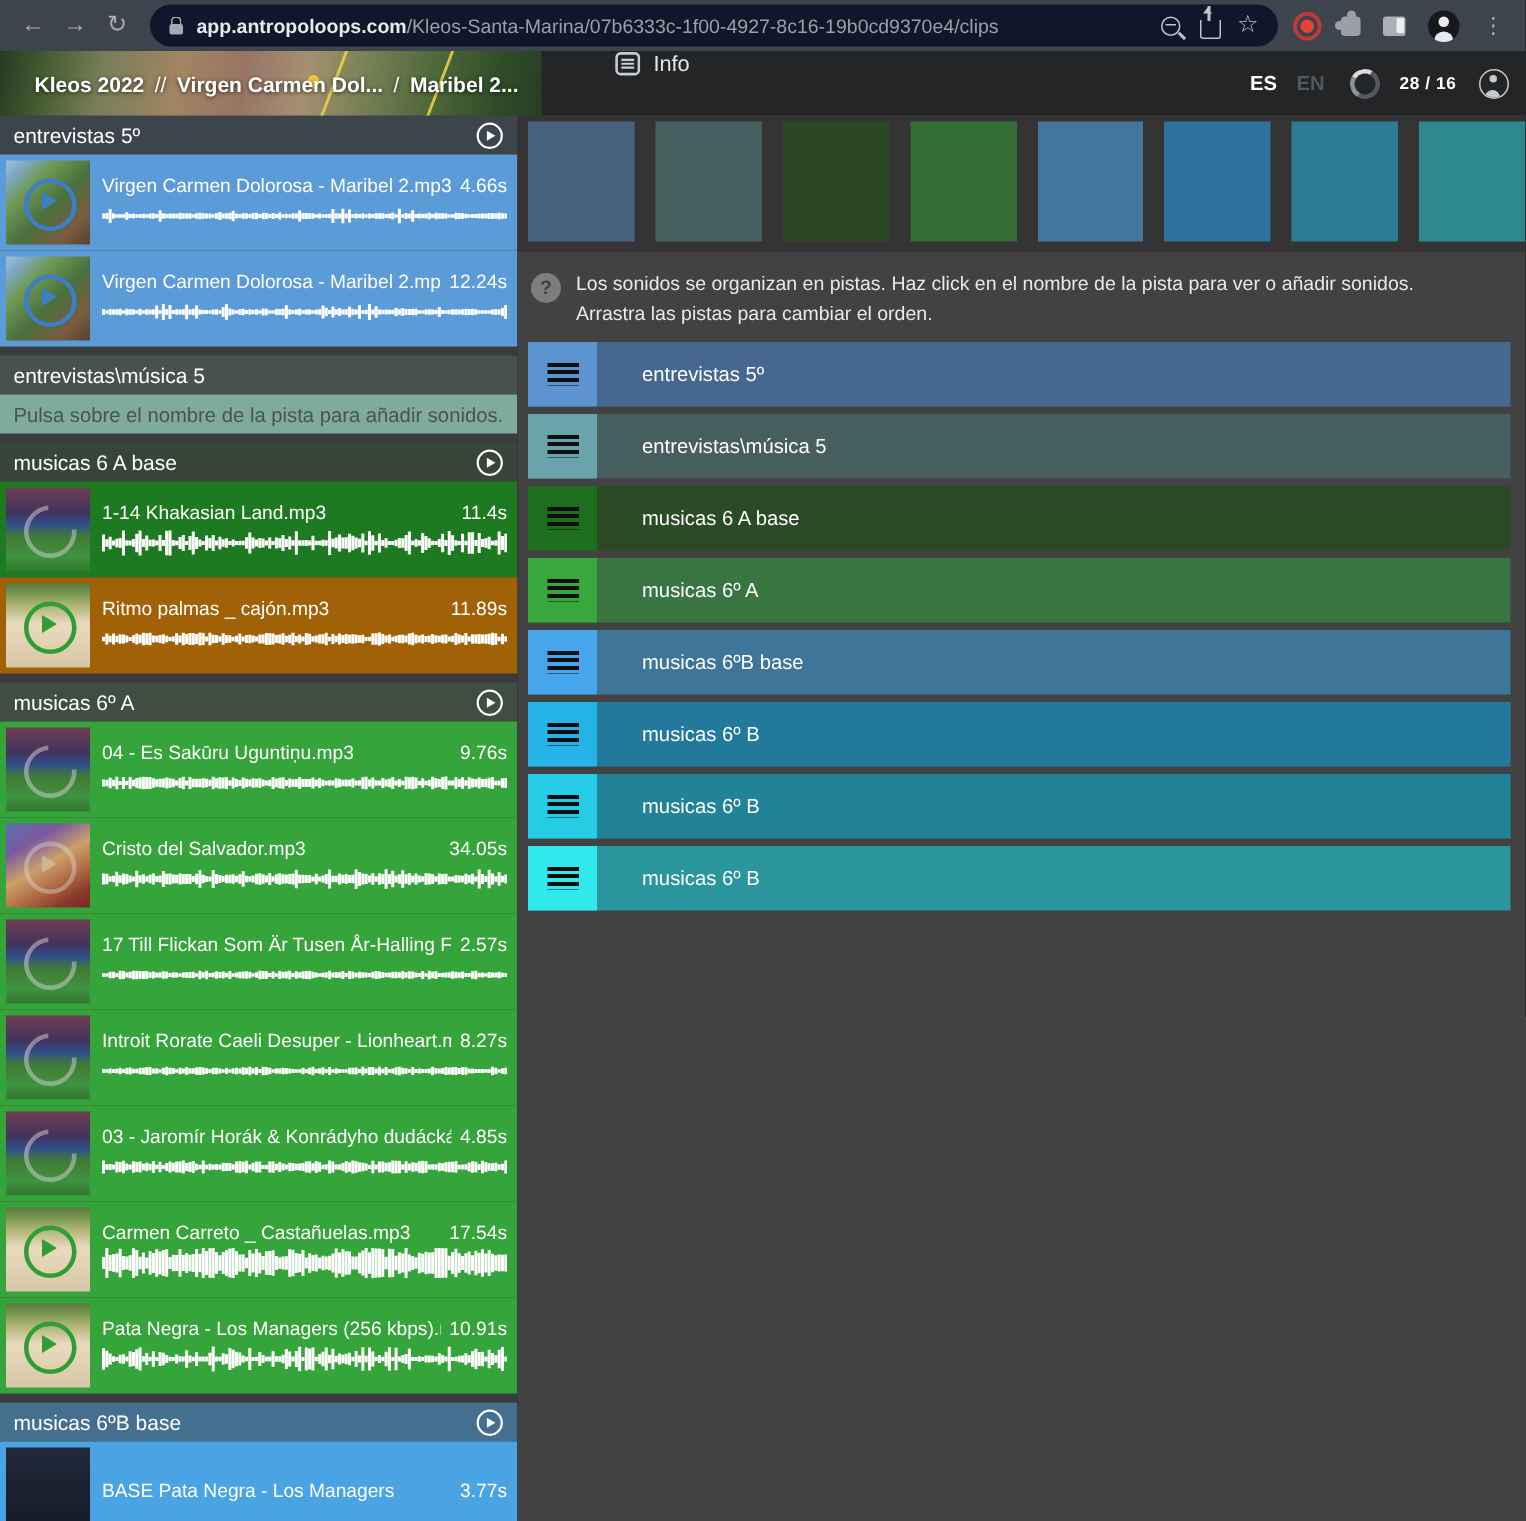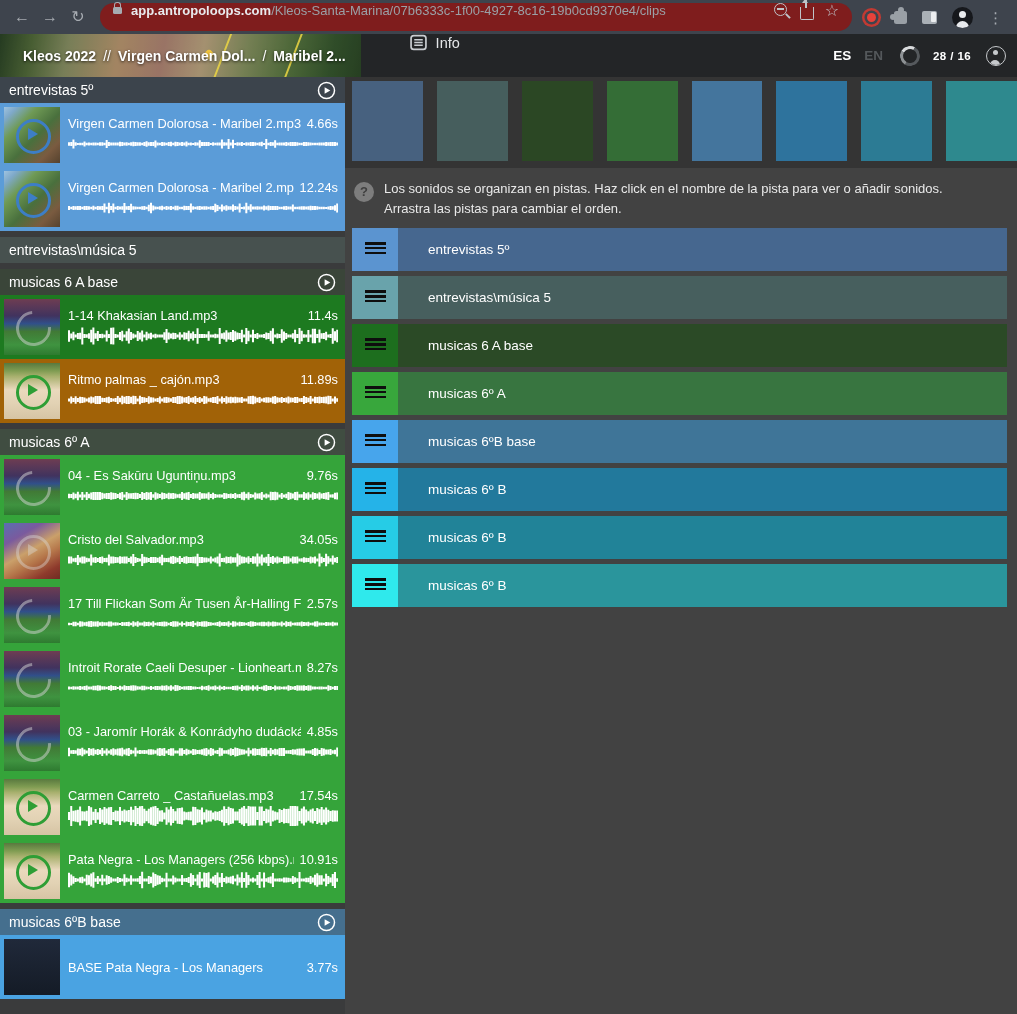--- a/index.html
+++ b/index.html
@@ -15,21 +15,21 @@
   .favicon{width:15px;height:15px;border-radius:50%;flex:none;
            background:radial-gradient(circle at 62% 35%,#f2923a 0 20%,#ee5a33 21% 55%,#d92b28 56% 100%);}
   .tabtitle{flex:1;margin-left:9px;font-size:12.5px;color:#e8eaed;white-space:nowrap;overflow:hidden;}
   .tabclose{color:#9aa0a6;font-size:15px;padding:0 4px;}
   .newtab{color:#c0c4c9;font-size:20px;height:38px;display:flex;align-items:center;padding:0 0 2px 16px;}
   .tabchev{margin-left:auto;margin-right:20px;align-self:center;width:9px;height:9px;
            border-right:2px solid #9aa0a6;border-bottom:2px solid #9aa0a6;transform:rotate(45deg) translate(-2px,-2px);}
 
   .toolbar{height:34px;background:#3e444d;display:flex;align-items:center;padding:0 8px;flex:none;}
   .tbtn{color:#a6abb1;font-size:16px;width:28px;text-align:center;line-height:1;}
-  .omnibox{flex:1;height:28px;background:#7f1d1d;border-radius:14px;display:flex;align-items:flex-start;
+  .omnibox{flex:1;height:28px;background:#0f172a;border-radius:14px;display:flex;align-items:center;
            padding:0 13px;margin:0 8px;gap:9px;min-width:0;}
   .lock{width:9px;height:7px;background:#a6abb1;border-radius:1.5px;position:relative;margin-top:4px;flex:none;}
   .lock::before{content:"";position:absolute;top:-5px;left:1.2px;width:5px;height:5px;
                 border:1.6px solid #a6abb1;border-bottom:none;border-radius:3px 3px 0 0;}
   .url{font-size:13px;white-space:nowrap;overflow:hidden;flex:1;min-width:0;}
   .url .domain{color:#e8eaed;font-weight:700;}
   .url .path{color:#9aa0a6;}
   .zoomout{width:11px;height:11px;border:1.8px solid #bfc4c9;border-radius:50%;position:relative;flex:none;margin-right:2px;}
   .zoomout::before{content:"";position:absolute;top:4px;left:2px;right:2px;height:1.8px;background:#bfc4c9;}
   .zoomout::after{content:"";position:absolute;width:6px;height:1.8px;background:#bfc4c9;transform:rotate(45deg);right:-5px;bottom:-2px;}
@@ -245,20 +245,21 @@
                   <path d="M1.0 8.0L1.0 12.0M3.2 8.8L3.2 11.2M5.4 8.0L5.4 12.0M7.6 8.2L7.6 11.8M9.8 8.1L9.8 11.9M12.0 7.9L12.0 12.1M14.2 8.8L14.2 11.2M16.4 7.9L16.4 12.1M18.6 8.1L18.6 11.9M20.8 8.2L20.8 11.8M23.0 8.8L23.0 11.2M25.2 7.8L25.2 12.2M27.4 8.8L27.4 11.2M29.6 8.1L29.6 11.9M31.8 8.3L31.8 11.7M34.0 8.1L34.0 11.9M36.2 5.6L36.2 14.4M38.4 8.8L38.4 11.2M40.6 4.7L40.6 15.3M42.8 8.0L42.8 12.0M45.0 5.4L45.0 14.6M47.2 8.7L47.2 11.3M49.4 8.1L49.4 11.9M51.6 8.4L51.6 11.6M53.8 8.2L53.8 11.8M56.0 5.1L56.0 14.9M58.2 8.3L58.2 11.7M60.4 7.9L60.4 12.1M62.6 5.7L62.6 14.3M64.8 8.3L64.8 11.7M67.0 8.6L67.0 11.4M69.2 8.7L69.2 11.3M71.4 8.8L71.4 11.2M73.6 8.3L73.6 11.7M75.8 8.1L75.8 11.9M78.0 8.8L78.0 11.2M80.2 6.7L80.2 13.3M82.4 4.8L82.4 15.2M84.6 7.6L84.6 12.4M86.8 8.4L86.8 11.6M89.0 8.8L89.0 11.2M91.2 8.2L91.2 11.8M93.4 7.8L93.4 12.2M95.6 8.7L95.6 11.3M97.8 8.1L97.8 11.9M100.0 8.5L100.0 11.5M102.2 8.1L102.2 11.9M104.4 8.8L104.4 11.2M106.6 7.7L106.6 12.3M108.8 7.8L108.8 12.2M111.0 8.8L111.0 11.2M113.2 8.8L113.2 11.2M115.4 7.8L115.4 12.2M117.6 8.0L117.6 12.0M119.8 7.9L119.8 12.1M122.0 5.5L122.0 14.5M124.2 8.2L124.2 11.8M126.4 8.7L126.4 11.3M128.6 8.3L128.6 11.7M130.8 7.9L130.8 12.1M133.0 8.6L133.0 11.4M135.2 8.3L135.2 11.7M137.4 8.2L137.4 11.8M139.6 8.8L139.6 11.2M141.8 8.3L141.8 11.7M144.0 8.1L144.0 11.9M146.2 5.7L146.2 14.3M148.4 7.1L148.4 12.9M150.6 8.7L150.6 11.3M152.8 6.4L152.8 13.6M155.0 8.2L155.0 11.8M157.2 7.3L157.2 12.7M159.4 8.3L159.4 11.7M161.6 8.2L161.6 11.8M163.8 6.5L163.8 13.5M166.0 8.0L166.0 12.0M168.2 8.4L168.2 11.6M170.4 5.5L170.4 14.5M172.6 8.9L172.6 11.1M174.8 8.5L174.8 11.5M177.0 4.7L177.0 15.3M179.2 8.3L179.2 11.7M181.4 6.2L181.4 13.8M183.6 8.4L183.6 11.6M185.8 8.5L185.8 11.5M188.0 8.3L188.0 11.7M190.2 8.5L190.2 11.5M192.4 8.5L192.4 11.5M194.6 7.4L194.6 12.6M196.8 8.2L196.8 11.8M199.0 7.4L199.0 12.6M201.2 8.0L201.2 12.0M203.4 8.0L203.4 12.0M205.6 7.9L205.6 12.1M207.8 7.9L207.8 12.1M210.0 8.8L210.0 11.2M212.2 8.8L212.2 11.2M214.4 8.3L214.4 11.7M216.6 8.1L216.6 11.9M218.8 8.4L218.8 11.6M221.0 8.5L221.0 11.5M223.2 6.6L223.2 13.4M225.4 8.7L225.4 11.3M227.6 8.8L227.6 11.2M229.8 8.5L229.8 11.5M232.0 8.2L232.0 11.8M234.2 8.2L234.2 11.8M236.4 8.4L236.4 11.6M238.6 8.2L238.6 11.8M240.8 7.8L240.8 12.2M243.0 8.0L243.0 12.0M245.2 7.9L245.2 12.1M247.4 8.2L247.4 11.8M249.6 8.8L249.6 11.2M251.8 8.8L251.8 11.2M254.0 8.8L254.0 11.2M256.2 8.9L256.2 11.1M258.4 8.4L258.4 11.6M260.6 8.0L260.6 12.0M262.8 8.3L262.8 11.7M265.0 7.3L265.0 12.7M267.2 5.4L267.2 14.6" stroke="#fff" stroke-width="2" fill="none"></path>
                 </svg>
               </div>
             </div>
           </div>
         </section>
         <section class="tracksec">
           <div class="sechdr" style="background: rgb(71, 81, 79);">
             <span class="sectitle">entrevistas\música 5</span>
           </div>
+          <div class="secnote" style="background: rgb(127, 170, 158);">Pulsa sobre el nombre de la pista para añadir sonidos.</div>
         </section>
         <section class="tracksec">
           <div class="sechdr" style="background: rgb(58, 69, 57);">
             <span class="sectitle">musicas 6 A base</span>
             <span class="secplay">
               <svg width="19" height="19" viewBox="0 0 18 18">
                 <circle cx="9" cy="9" r="7.6" fill="none" stroke="#fff" stroke-width="1.4"></circle>
                 <path d="M7.2 5.9v6.2L12.6 9z" fill="#fff"></path>
               </svg>
             </span>

